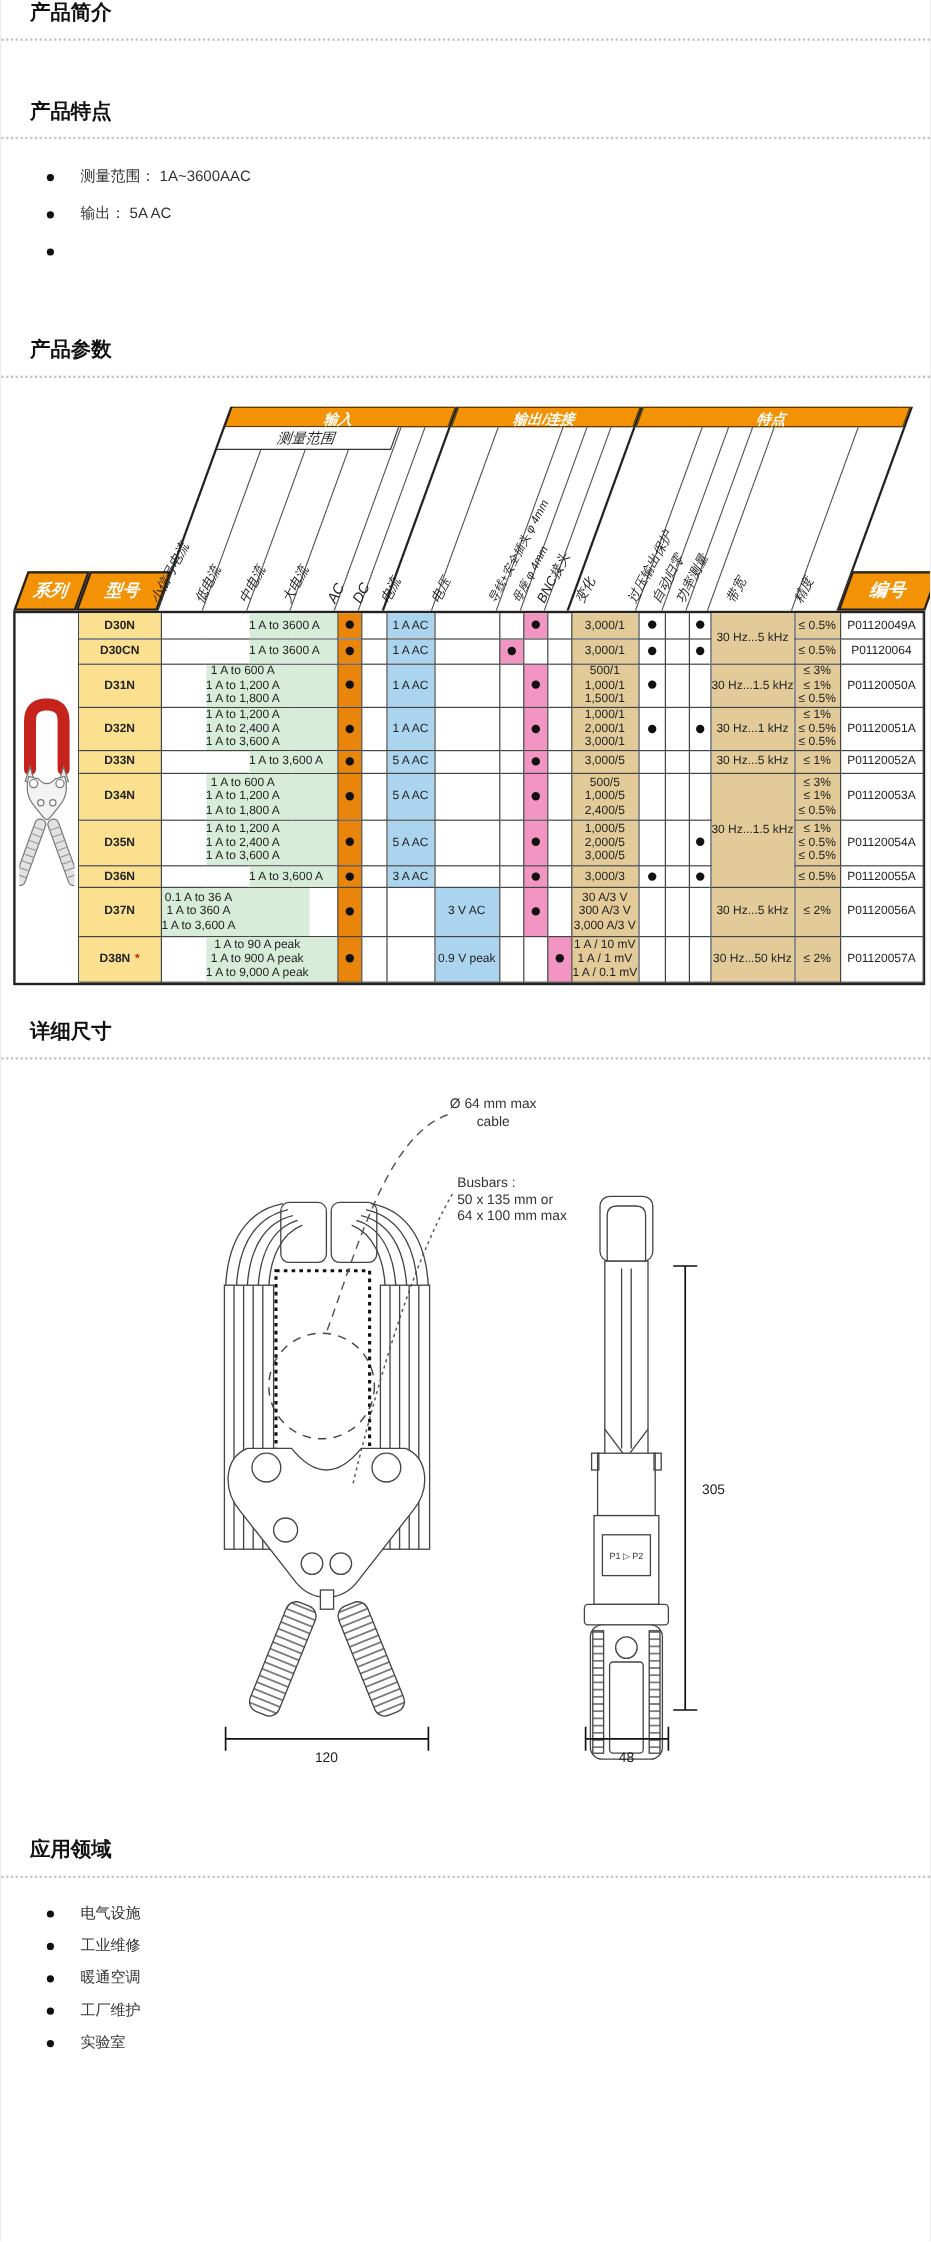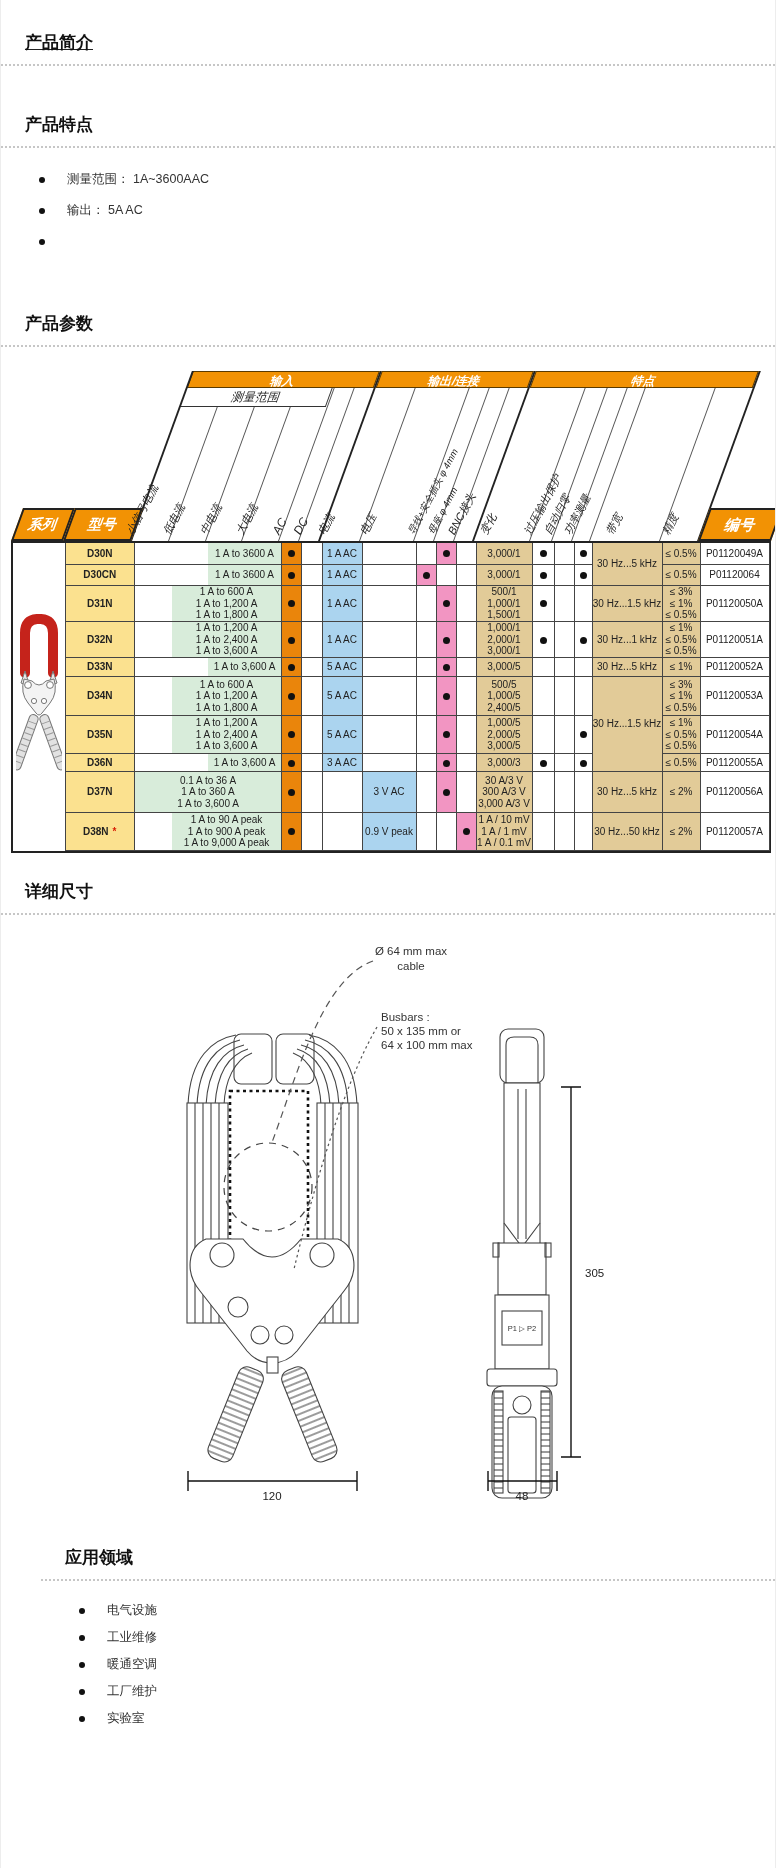--- a/index.html
+++ b/index.html
@@ -5,25 +5,25 @@
   html,body{margin:0;padding:0;background:#fff;}
   body{font-family:"Liberation Sans","DejaVu Sans",sans-serif;color:#222;}
   .page{width:776px;min-height:1868px;background:#fff;border-left:1px solid #ededed;border-right:1px solid #ededed;box-sizing:border-box;overflow:hidden;}
   h2{font-size:17px;font-weight:bold;color:#111;margin:0 0 0 24px;padding:0;line-height:22px;}
   .divider{border-bottom:2px dotted #c6c6c6;margin-top:10px;width:100%;}
   .intro-p{font-size:13.5px;line-height:28px;color:#3c3c3c;margin:20px 8px 0 8px;}
   ul.blist{list-style:none;margin:16px 0 0 0;padding:0;}
   ul.blist li{display:flex;align-items:center;height:31px;padding-left:38px;font-size:12.5px;color:#333;}
   ul.blist.apps li{height:27px;}
   .bullet{width:6px;height:6px;border-radius:50%;background:#111;margin-right:22px;flex:0 0 auto;}
-  .sec-intro{padding-top:32px;text-decoration:underline;}
+  .sec-intro{padding-top:0;}
   .sec-features{margin-top:48px;}
   .sec-params{margin-top:56px;}
   .sec-dims{margin-top:28px;}
-  .sec-apps{margin-top:8px;padding-left:40px;}
+  .sec-apps{margin-top:24px;}
 
   
   .tblwrap{position:relative;margin:24px 6px 0 10px;width:760px;height:482px;}
   .thead{position:absolute;left:0;top:0;width:760px;height:170px;transform:skewX(-20deg);transform-origin:left bottom;}
   .band{position:absolute;top:0;height:17px;background:var(--orange);color:#fff;font-weight:bold;font-size:12px;text-align:center;line-height:18px;border:1px solid #5a3a00;box-sizing:border-box;}
   .gline{position:absolute;width:2px;background:#222;}
   .tline{position:absolute;width:1px;background:#555;}
   .mrange{position:absolute;left:120px;top:17px;width:146px;height:19px;background:#fff;border-bottom:1px solid #333;border-right:1px solid #333;box-sizing:border-box;text-align:center;font-size:12px;line-height:19px;color:#222;}
   .hbox{position:absolute;top:137px;height:33px;background:var(--orange);border:2px solid #222;box-sizing:border-box;color:#fff;font-weight:bold;text-align:center;}
   .hbox.series{left:0;width:52px;font-size:14px;line-height:29px;}
@@ -32,21 +32,21 @@
   .rlab{position:absolute;top:152px;height:14px;line-height:14px;font-size:11px;color:#222;white-space:nowrap;transform-origin:0 100%;transform:rotate(-62deg);font-style:italic;}
   .rlab.small{font-size:9.5px;}
 
   .tbody-wrap{position:absolute;left:0;top:170px;width:760px;height:312px;border:2px solid #222;box-sizing:border-box;display:flex;background:#fff;}
   .series-cell{width:52px;flex:0 0 52px;border-right:1px solid #444;display:flex;align-items:center;justify-content:center;}
   table.spec{border-collapse:collapse;table-layout:fixed;width:703px;flex:1;}
   table.spec td{border-right:1px solid #444;border-bottom:1px solid #444;padding:0;vertical-align:middle;text-align:center;font-size:10px;line-height:11.5px;color:#222;overflow:hidden;}
   td.model{background:var(--yellow);font-weight:bold;font-size:13px;text-align:left;padding-left:12px;color:#111;}
   td.model .star{color:var(--red);margin-left:4px;font-weight:bold;}
   td.range{position:relative;}
-  td.range .mint{position:absolute;top:0;bottom:0;background:var(--mint);display:flex;align-items:center;justify-content:center;}
+  td.range .mint{position:absolute;top:0;bottom:0;background:var(--mint);display:flex;align-items:center;}
   td.range .rlines div{font-size:10px;line-height:11.5px;white-space:nowrap;}
   td.ac{background:var(--ac_orange);border-bottom:none;}
   td.blue{background:var(--blue);font-size:10.5px;}
   td.pink{background:var(--pink);}
   td.tan{background:var(--tan);}
   td.bw{font-size:10.5px;}
   td.part{font-size:10px;color:#555;}
   td.bdr2{border-right:2px solid #222;}
   .dot{display:inline-block;width:7px;height:7px;border-radius:50%;background:#111;vertical-align:middle;}
 
@@ -418,21 +418,21 @@
                 <td></td>
                 <td><span class="dot"></span></td>
                 <td class="tan bdr2">
                   <div>≤ 0.5%</div>
                 </td>
                 <td class="part">P01120055A</td>
               </tr>
               <tr style="height: 40px;">
                 <td class="model"><span>D37N</span></td>
                 <td class="range" colspan="4">
-                  <div class="mint" style="left:0px;width:147px;">
+                  <div class="mint" style="left:0px;width:123px;">
                     <div class="rlines">
                       <div>0.1 A to 36 A</div>
                       <div>1 A to 360 A</div>
                       <div>1 A to 3,600 A</div>
                     </div>
                   </div>
                 </td>
                 <td class="ac"><span class="dot"></span></td>
                 <td class="bdr2"></td>
                 <td></td>

